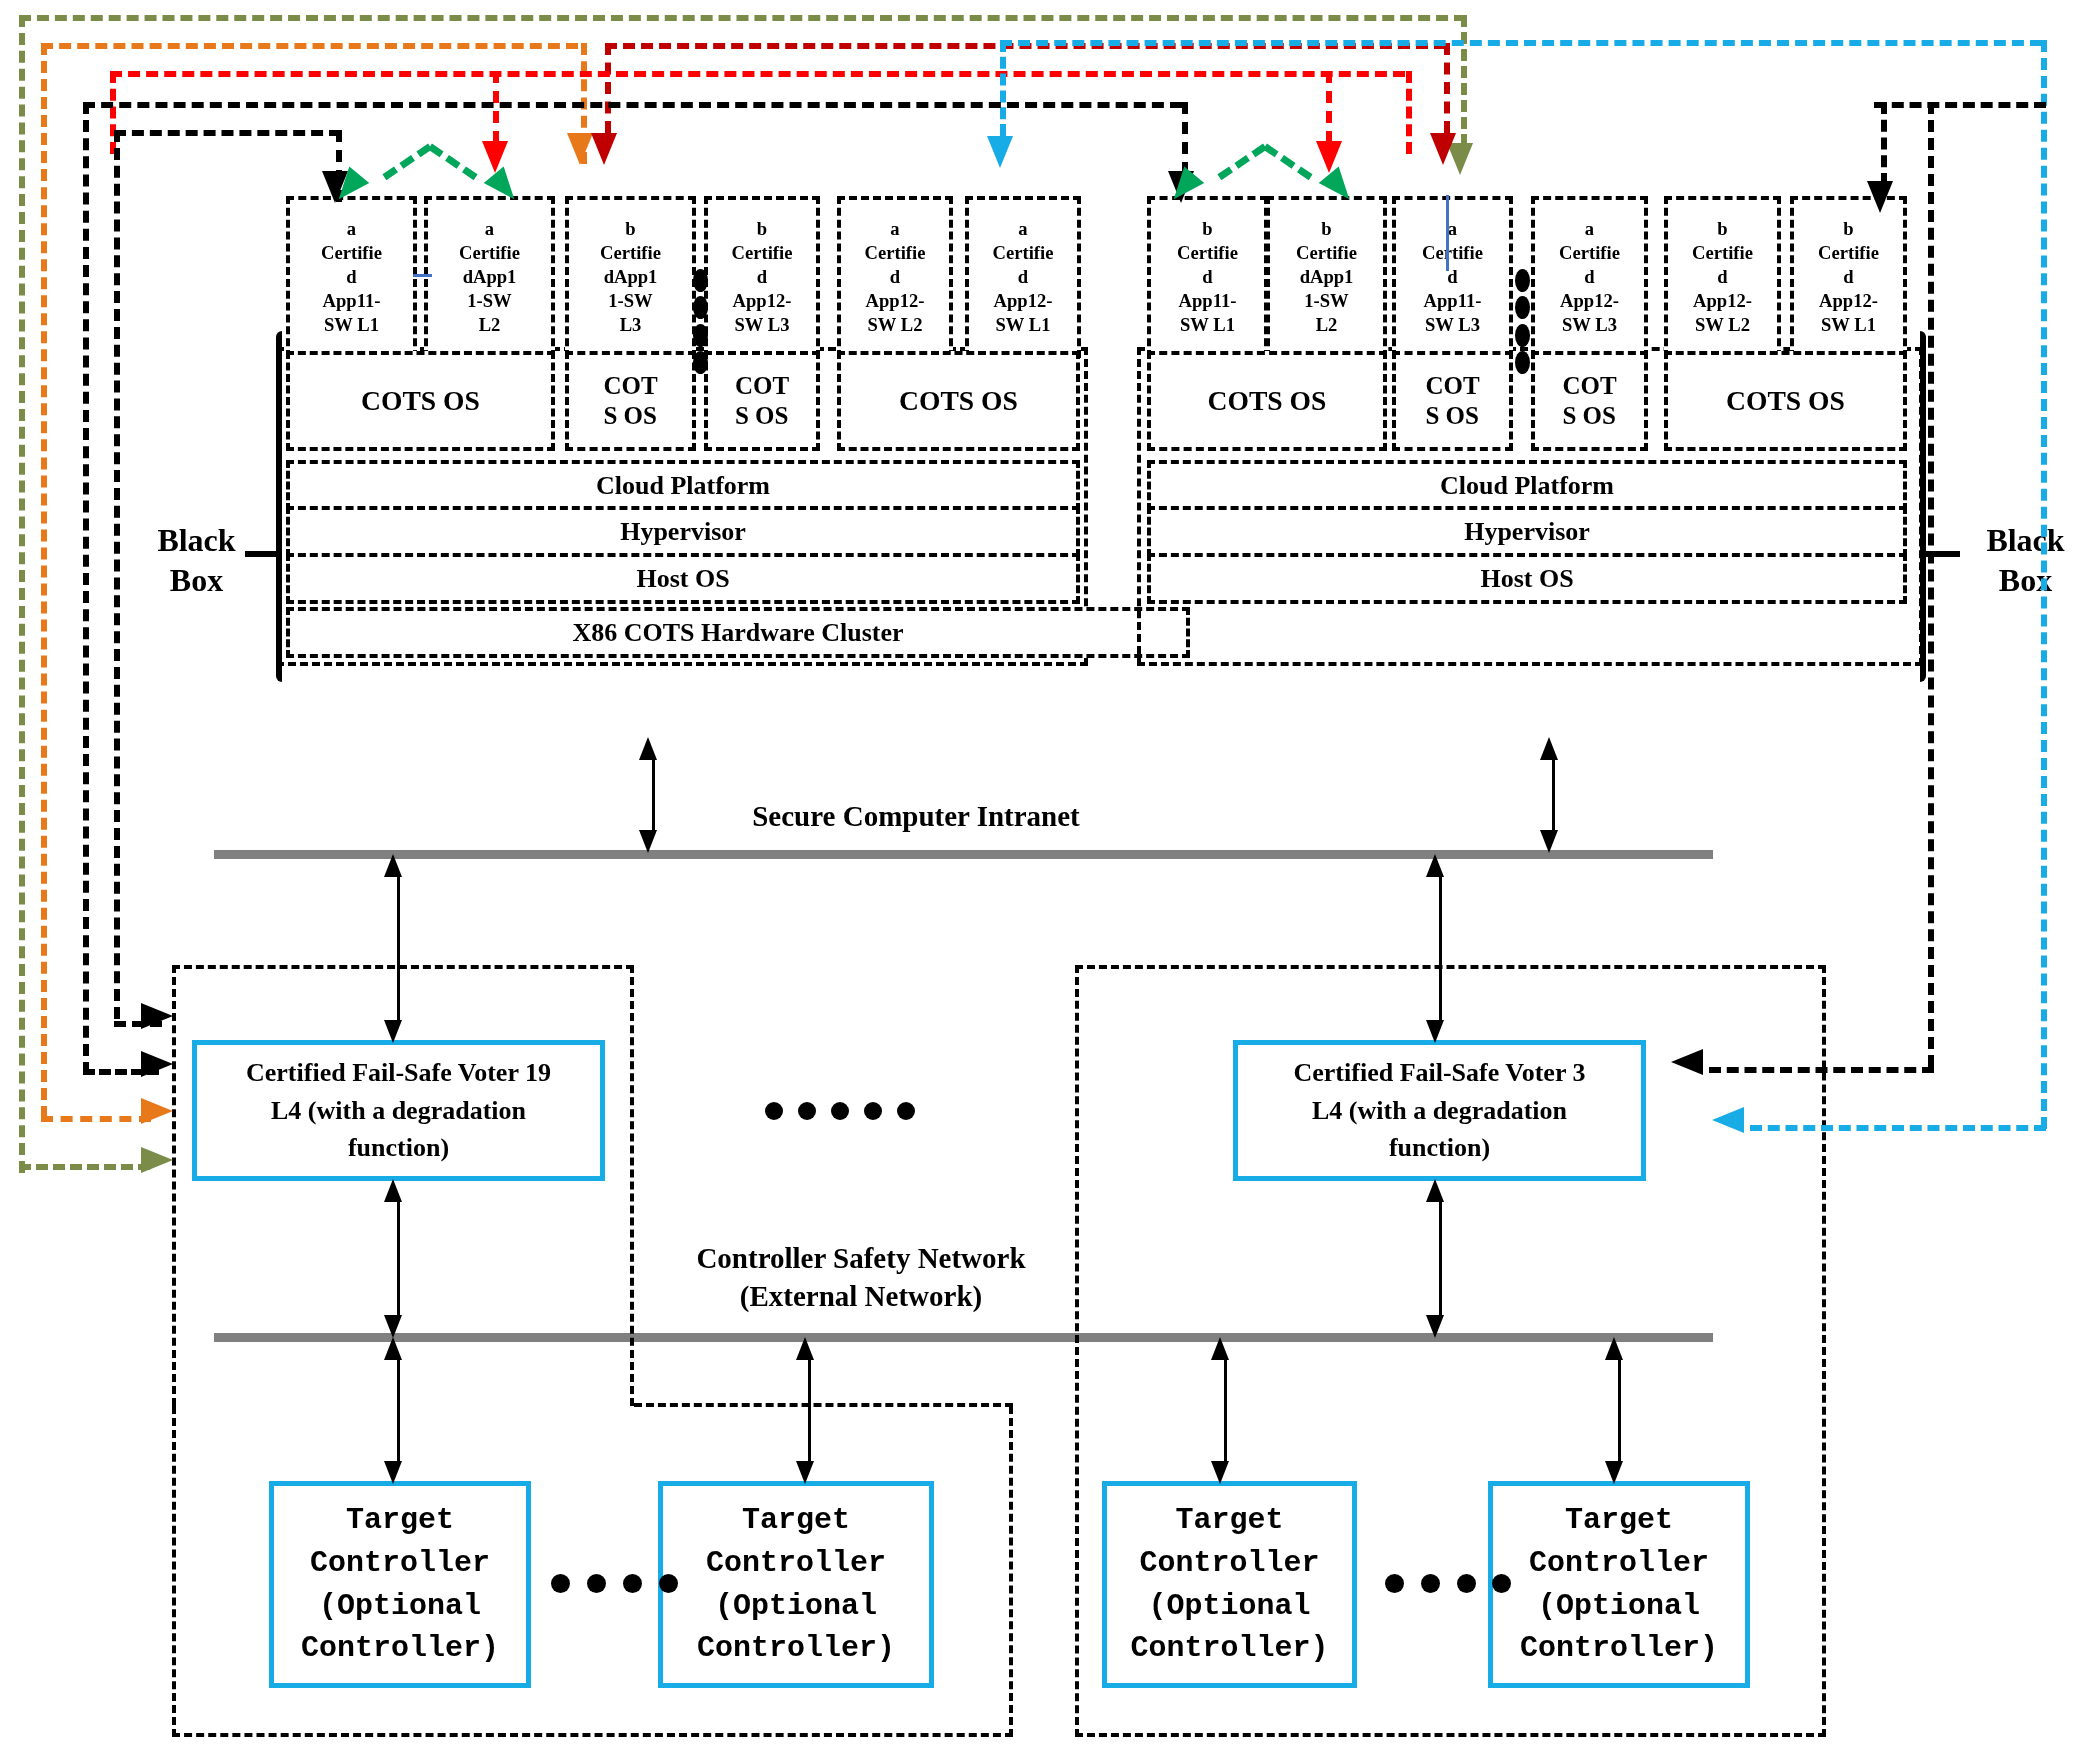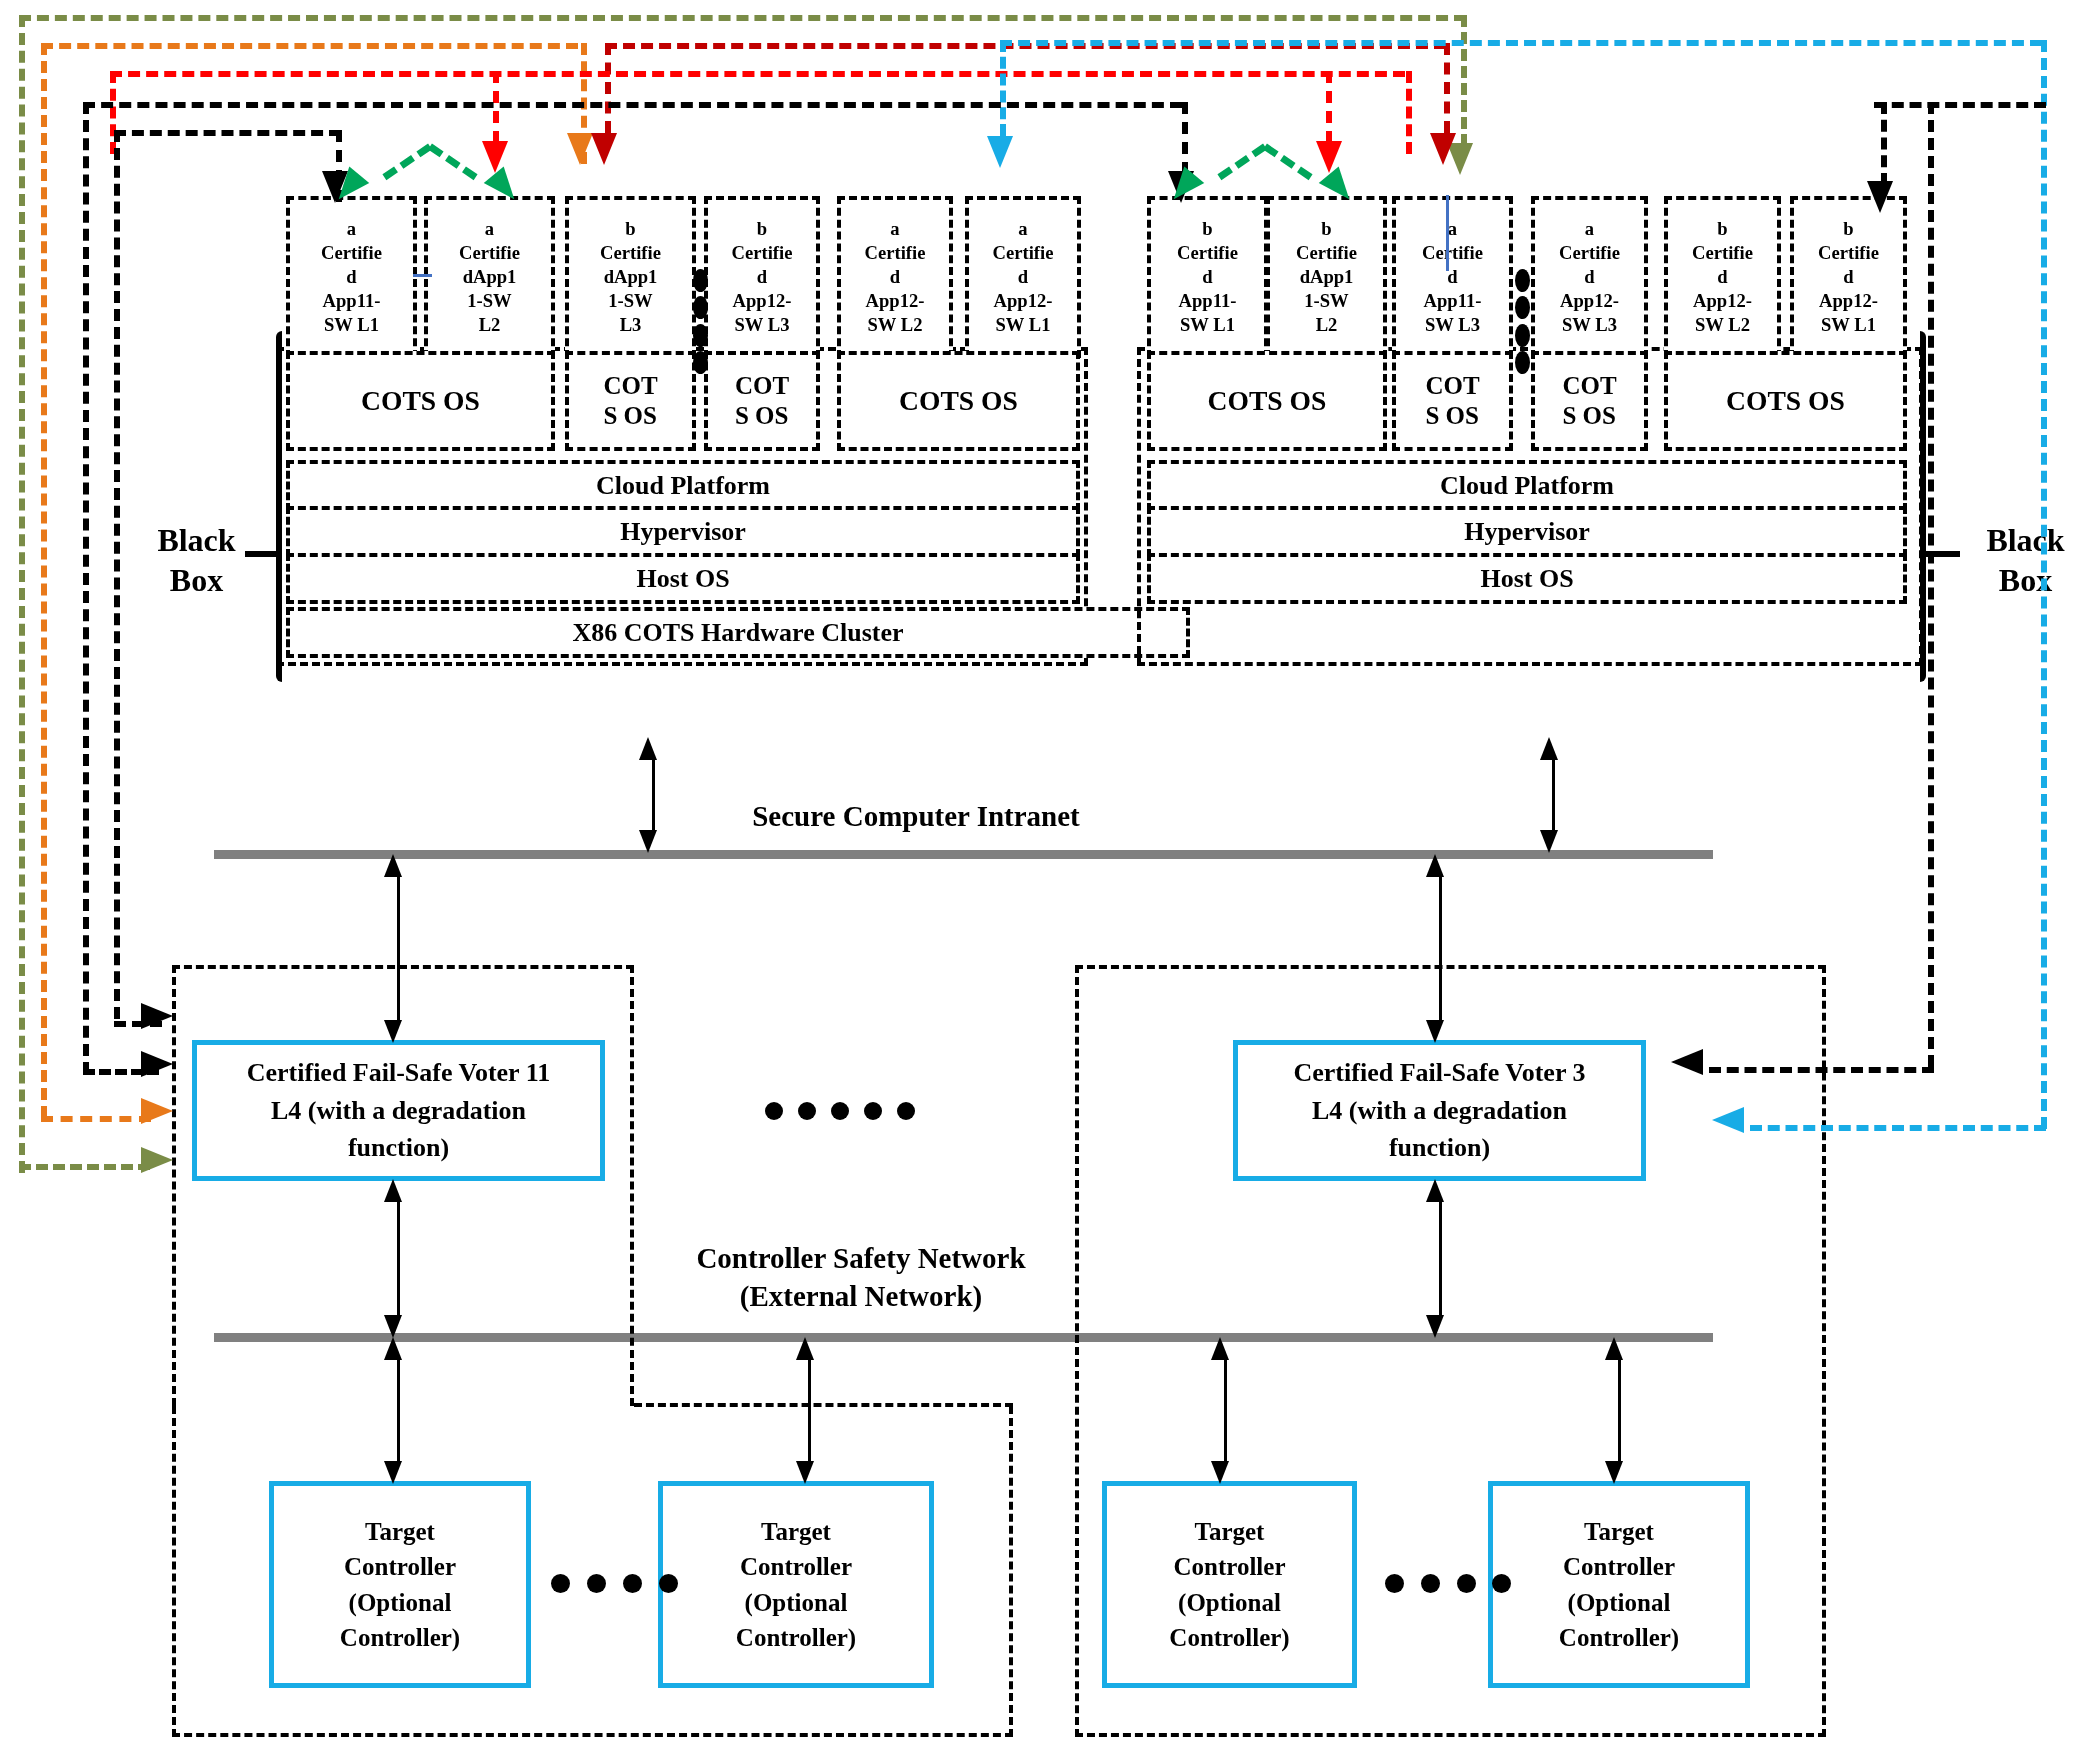--- a/index.html
+++ b/index.html
@@ -22,21 +22,21 @@
   .stackrow{border:4.8px dashed #000;background:#fff;font-weight:bold;font-size:26px;
             display:flex;align-items:center;justify-content:center;text-align:center;}
 
   
   .clusterframe{border:4.8px dashed #000;background:transparent;}
 
   
   .cyanbox{border:5.5px solid #18ACE6;background:#fff;font-weight:bold;display:flex;
            align-items:center;justify-content:center;text-align:center;}
   .voter{font-size:26px;line-height:1.45;padding:0 9.6px;}
-  .tctrl{font-size:25px;line-height:1.42;padding:0 5.5px;}
+  .tctrl{font-size:30px;line-height:1.42;padding:0 5.5px;font-family:Liberation Mono, monospace;}
 
   
   .region{border:4.1px dashed #000;background:transparent;}
 
   
   .bus{background:#808080;height:9px;}
 
   
   .lbl{font-weight:bold;color:#000;white-space:pre;}
 
@@ -230,21 +230,21 @@
     <div class="abs lbl" style="left: 131px; top: 520px; width: 131px; font-size: 32px; text-align: center; line-height: 1.25;"><div>Black</div><div>Box</div></div>
     <div class="abs " style="left: 1920px; top: 331px; width: 0px; height: 351px; border-left: 6.2px solid rgb(0, 0, 0); border-top-right-radius: 41px; border-bottom-right-radius: 41px;"></div>
     <div class="abs " style="left: 1926px; top: 551px; width: 34px; height: 5.5px; background: rgb(0, 0, 0);"></div>
     <div class="abs lbl" style="left: 1960px; top: 520px; width: 131px; font-size: 32px; text-align: center; line-height: 1.25;"><div>Black</div><div>Box</div></div>
     <div class="abs bus" style="left: 214px; top: 850px; width: 1499px; height: 9px;"></div>
     <div class="abs lbl" style="left: 675px; top: 798px; width: 482px; font-size: 29px; text-align: center; line-height: 1.3;">Secure Computer Intranet</div>
     <div class="abs bus" style="left: 214px; top: 1333px; width: 1499px; height: 9px;"></div>
     <div class="abs lbl" style="left: 620px; top: 1240px; width: 482px; font-size: 29px; text-align: center; line-height: 1.3;"><div>Controller Safety Network</div><div>(External Network)</div></div>
     <div class="abs cyanbox voter" style="left: 192px; top: 1040px; width: 413px; height: 141px;">
       <div>
-        <div>Certified Fail-Safe Voter 11</div>
+        <div>Certified Fail-Safe Voter 19</div>
         <div>L4 (with a degradation</div>
         <div>function)</div>
       </div>
     </div>
     <div class="abs cyanbox voter" style="left: 1233px; top: 1040px; width: 413px; height: 141px;">
       <div>
         <div>Certified Fail-Safe Voter 3</div>
         <div>L4 (with a degradation</div>
         <div>function)</div>
       </div>

